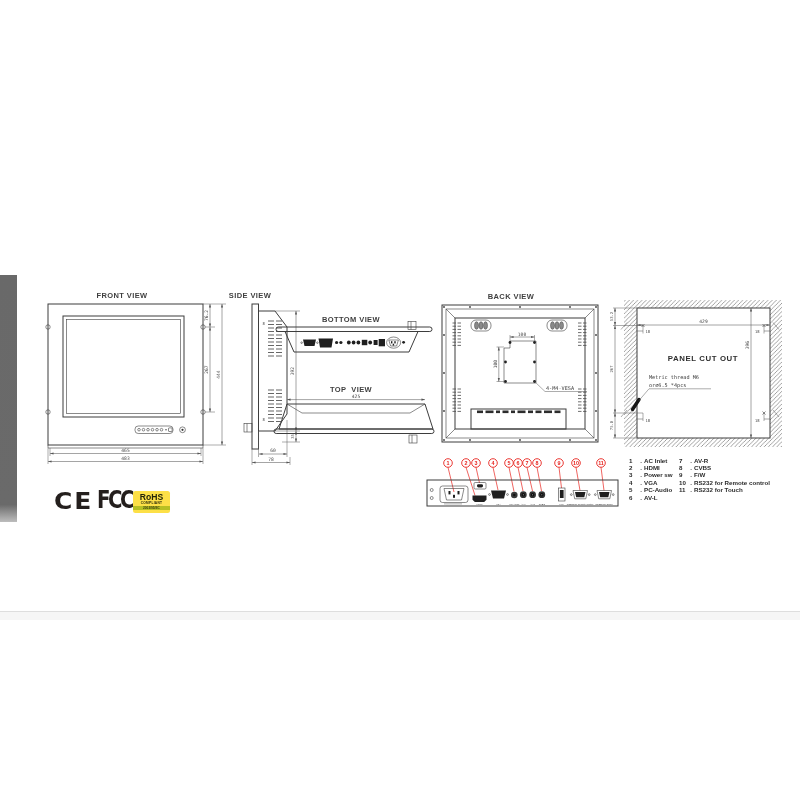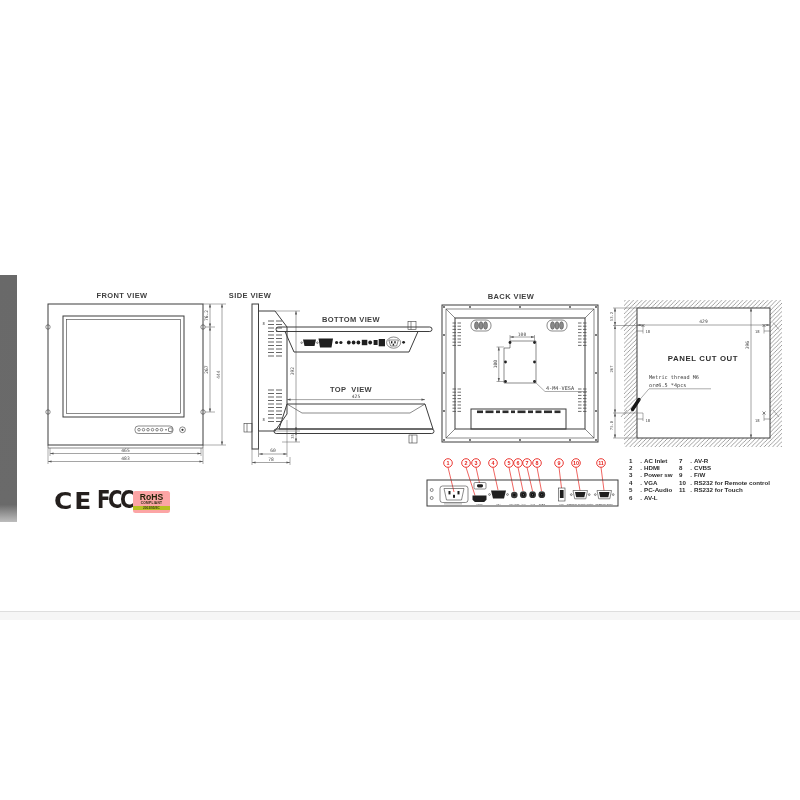--- a/index.html
+++ b/index.html
@@ -24,21 +24,21 @@
   .callout-num{font:600 5.4px "Liberation Sans",sans-serif;fill:#e8221d;}
   .lead{stroke:#e8221d;stroke-width:.7;fill:none;}
   #legend{position:absolute;left:629px;top:456.5px;width:170px;color:#2b2b2b;}
   .lcol{position:absolute;top:0;}
   .lrow{height:7.45px;display:flex;align-items:baseline;font:600 6.2px "Liberation Sans",sans-serif;}
   .ln{display:inline-block;width:9px;}
   .ld{display:inline-block;width:6px;text-align:center;}
   #logos{position:absolute;left:54px;top:485px;height:30px;}
   #ce-logo{position:absolute;left:0;top:1px;font:600 25px "DejaVu Sans",sans-serif;color:#241f1d;letter-spacing:2px;transform:scaleY(.95);}
   #fcc-logo{position:absolute;left:43px;top:1px;font:800 24px "DejaVu Sans",sans-serif;color:#241f1d;letter-spacing:-3px;transform:scaleX(.82);transform-origin:left;}
-  #rohs-logo{position:absolute;left:79px;top:6px;width:37px;height:22px;background:#fca5a5;border-radius:2.5px;
+  #rohs-logo{position:absolute;left:79px;top:6px;width:37px;height:22px;background:#fde047;border-radius:2.5px;
      text-align:center;overflow:hidden;}
   #rohs-logo .r1{font:800 8.6px "Liberation Sans",sans-serif;color:#24250a;line-height:9.5px;margin-top:1.5px;}
   #rohs-logo .r2{font:700 3.2px "Liberation Sans",sans-serif;color:#24250a;line-height:3.6px;letter-spacing:.3px;}
   #rohs-logo .r3{font:700 3.2px "Liberation Sans",sans-serif;color:#3c3e10;line-height:4.6px;background:#b7c023;}
 </style>
 </head>
 <body>
 
 <div id="page">
 

